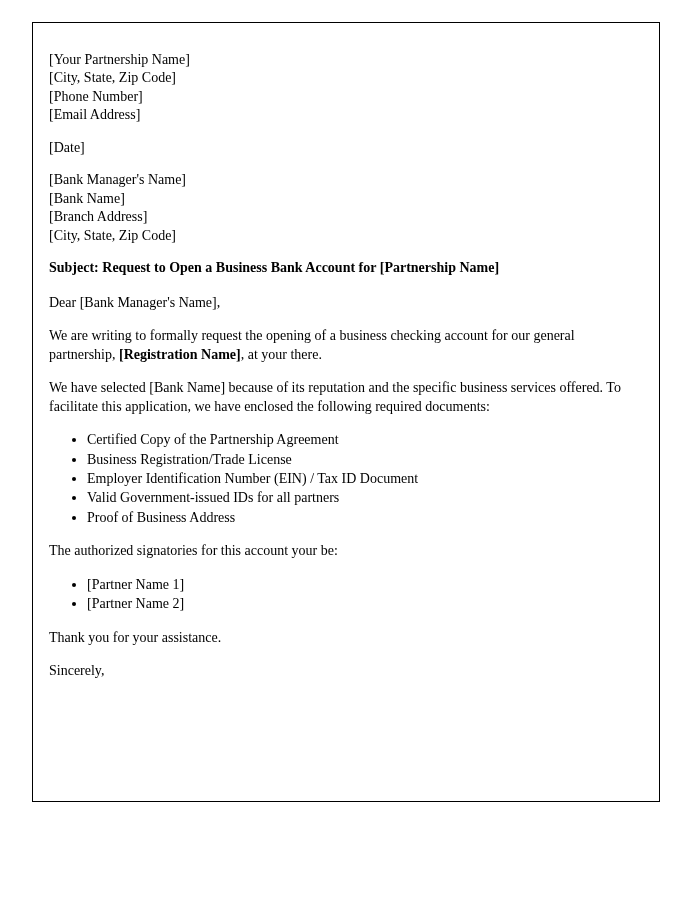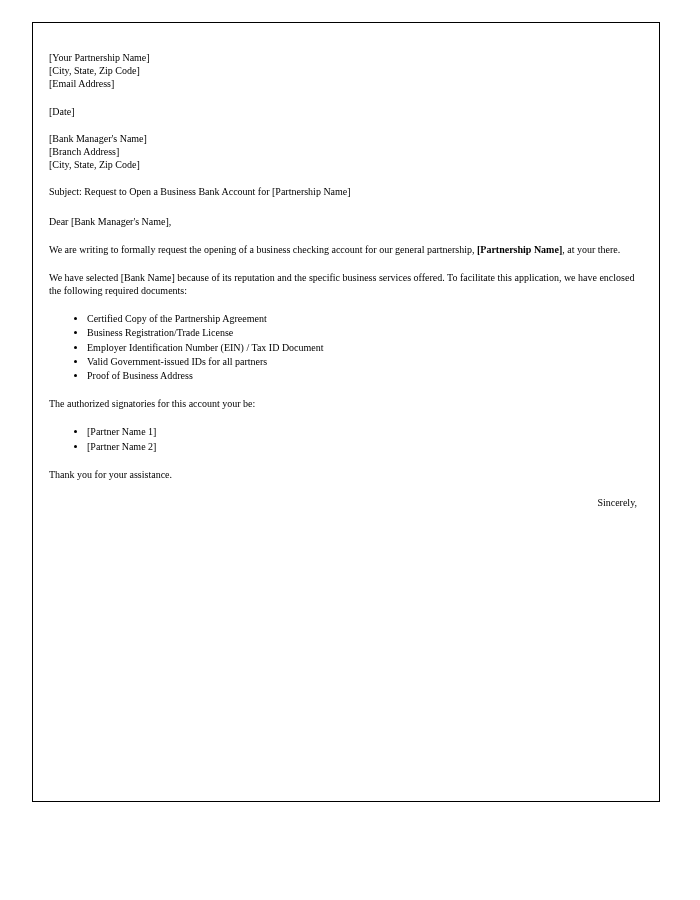--- a/index.html
+++ b/index.html
@@ -29,39 +29,38 @@
     border: 1px solid #000000;
     background: #ffffff;
     box-sizing: border-box;
     overflow: hidden;
   }
   .content {
     position: absolute;
     left: 16px;
     top: 28px;
     width: 588px;
-    font-size: 10px;
+    font-size: 14px;
     line-height: 1.32;
   }
   .addr-block {
     margin: 0 0 14px 0;
   }
   .addr-line {
     white-space: pre;
   }
   .para {
     margin: 0 0 15px 0;
     text-align: left;
   }
   .para.tight {
     margin-bottom: 10px;
-    text-align: right;
   }
   .subject {
-    font-weight: normal;
+    font-weight: bold;
     margin: 0 0 16px 0;
   }
   ul.doc-list {
     margin: 0 0 15px 0;
     padding-left: 38px;
     list-style-type: disc;
   }
   ul.doc-list li {
     margin: 0 0 1px 0;
   }
@@ -70,38 +69,40 @@
 </head>
 <body>
 
 <div class="page">
   <div class="sheet">
     <div class="content">
 
       <div class="addr-block">
         <div class="addr-line">[Your Partnership Name]</div>
         <div class="addr-line">[City, State, Zip Code]</div>
+        <div class="addr-line">[Phone Number]</div>
         <div class="addr-line">[Email Address]</div>
       </div>
 
       <div class="addr-block">
         <div class="addr-line">[Date]</div>
       </div>
 
       <div class="addr-block">
         <div class="addr-line">[Bank Manager's Name]</div>
+        <div class="addr-line">[Bank Name]</div>
         <div class="addr-line">[Branch Address]</div>
         <div class="addr-line">[City, State, Zip Code]</div>
       </div>
 
       <div class="subject">Subject: Request to Open a Business Bank Account for [Partnership Name]</div>
 
       <div class="para">Dear [Bank Manager's Name],</div>
 
-      <div class="para"><span>We are writing to formally request the opening of a business checking account for our general partnership, </span><b>[Partnership Name]</b><span>, at your there.</span></div>
+      <div class="para"><span>We are writing to formally request the opening of a business checking account for our general partnership, </span><b>[Registration Name]</b><span>, at your there.</span></div>
 
       <div class="para">We have selected [Bank Name] because of its reputation and the specific business services offered. To facilitate this application, we have enclosed the following required documents:</div>
 
       <ul class="doc-list">
         <li>Certified Copy of the Partnership Agreement</li>
         <li>Business Registration/Trade License</li>
         <li>Employer Identification Number (EIN) / Tax ID Document</li>
         <li>Valid Government-issued IDs for all partners</li>
         <li>Proof of Business Address</li>
       </ul>

